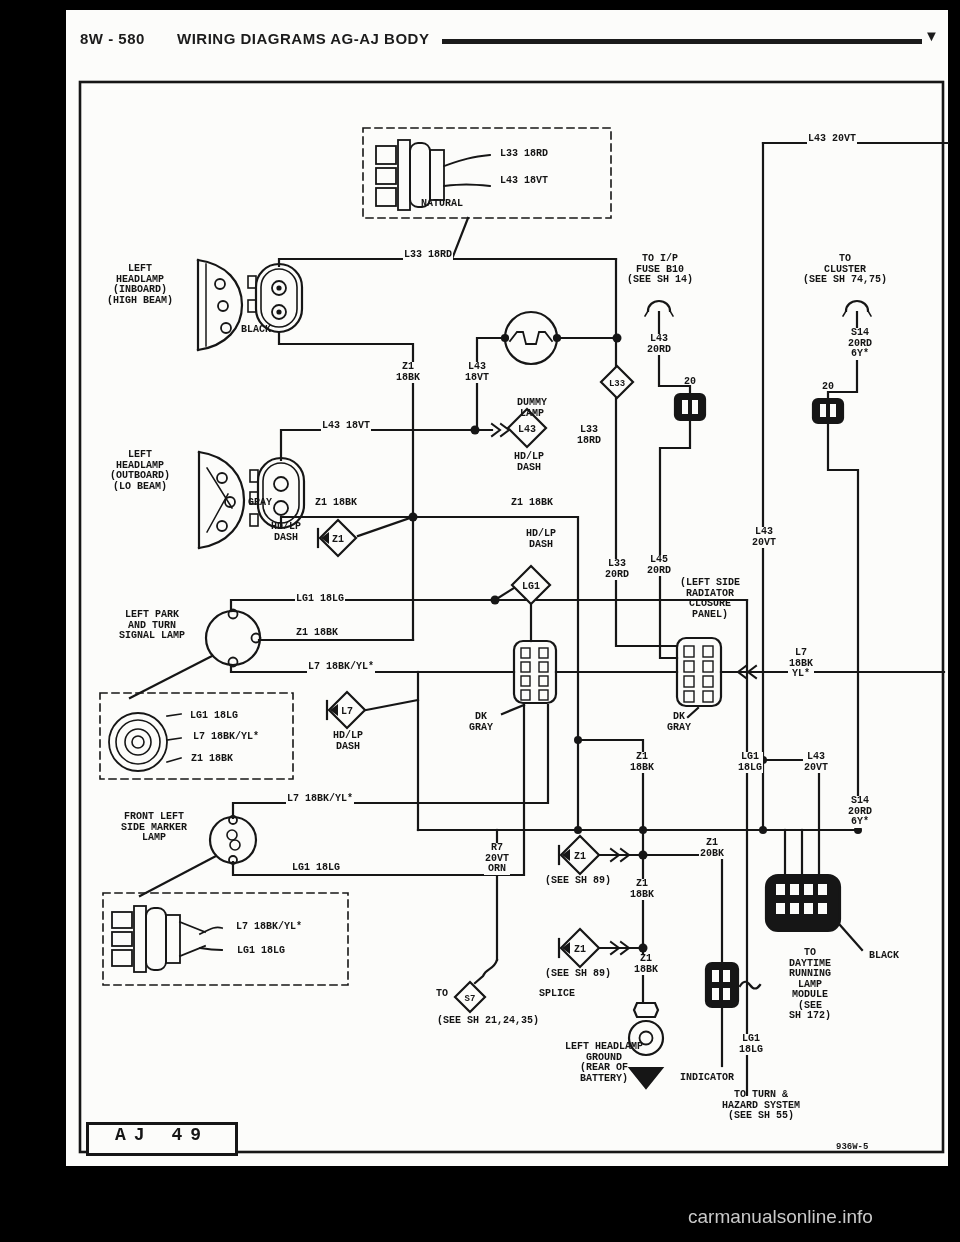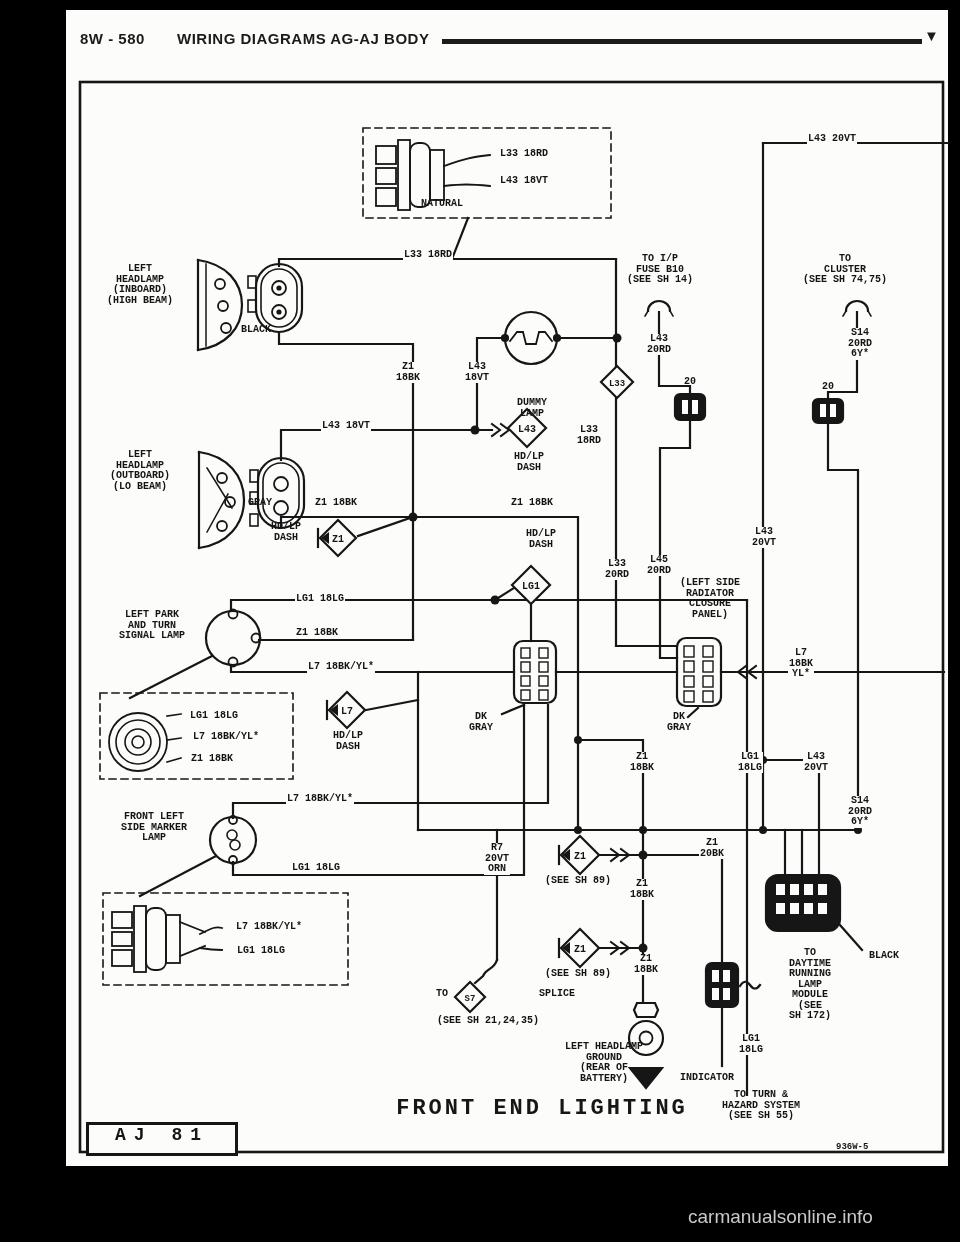--- a/index.html
+++ b/index.html
@@ -446,18 +446,17 @@
 (SEE SH 55)</div>
       <div class="lbl" style="left: 442px; top: 989px;">TO</div>
       <div class="lbl" style="left: 557px; top: 989px;">SPLICE</div>
       <div class="lbl" style="left: 488px; top: 1016px;">(SEE SH 21,24,35)</div>
       <div class="lbl" style="left: 604px; top: 1042px;">LEFT HEADLAMP
 GROUND
 (REAR OF
 BATTERY)</div>
     </div>
 
-  <div class="title-line" style="left:542px;top:1096px;">FRONT END LIGHTING</div>
-
-  <div id="aj-box">AJ 81</div>
+
+  <div id="aj-box">AJ 49</div>
   <div id="sheet-code">936W-5</div>
   <div id="watermark">carmanualsonline.info</div>
 </div>
 
 </body></html>

